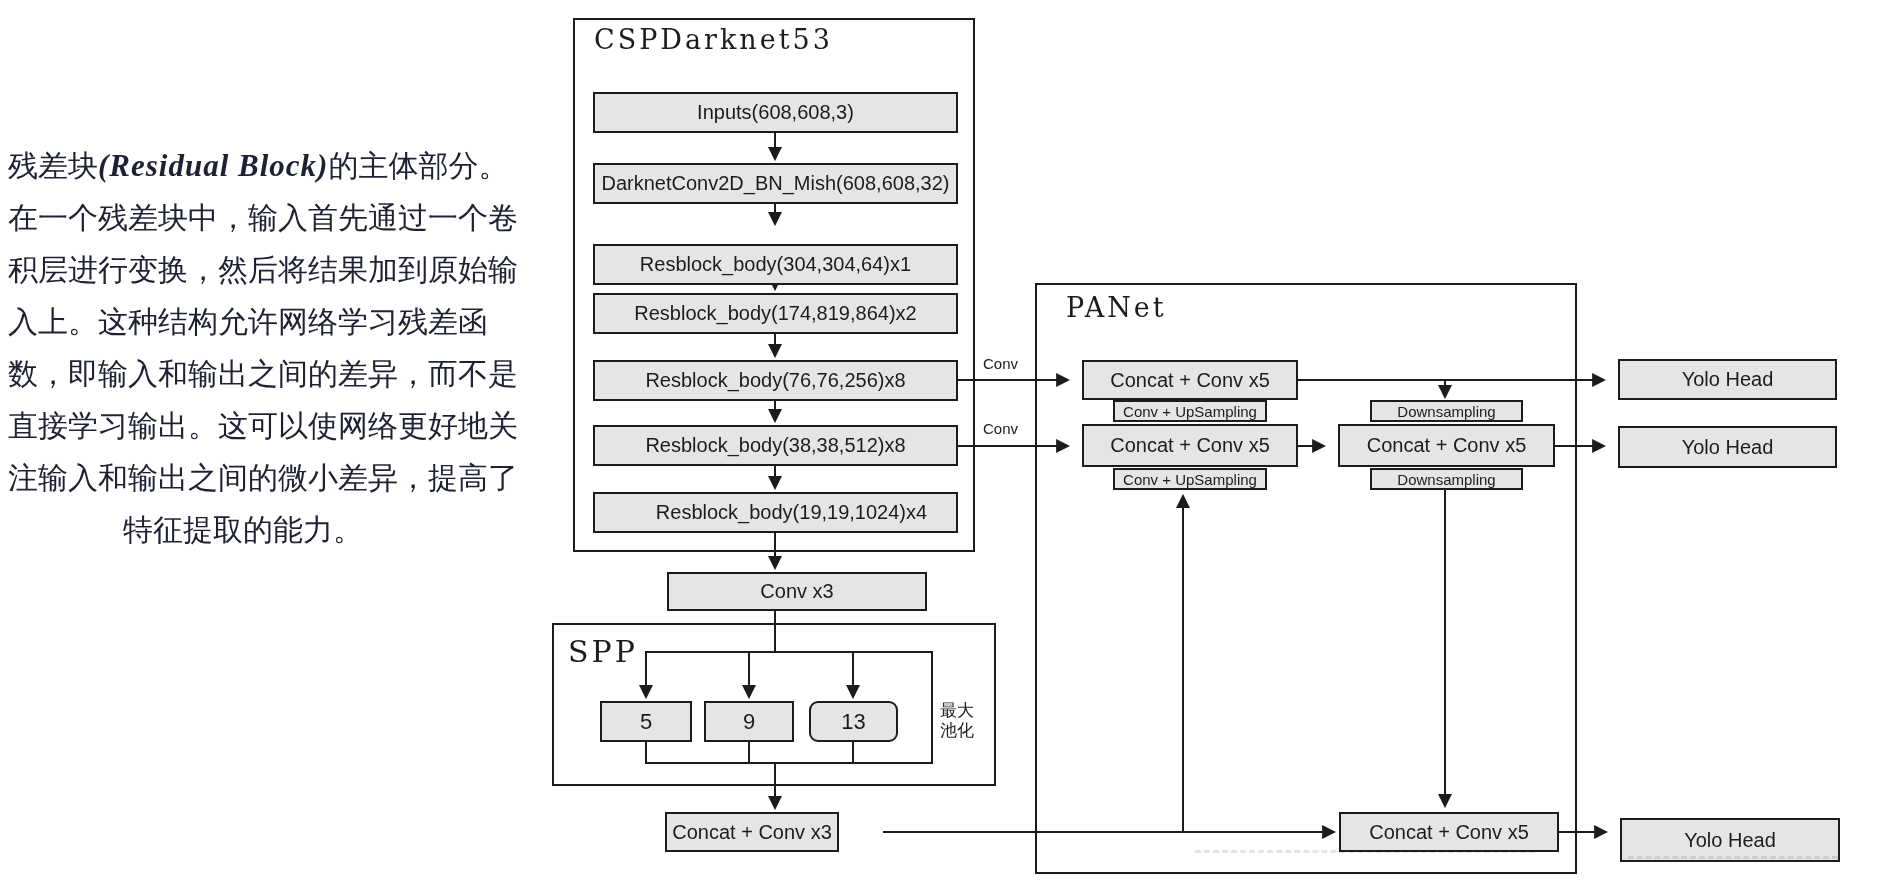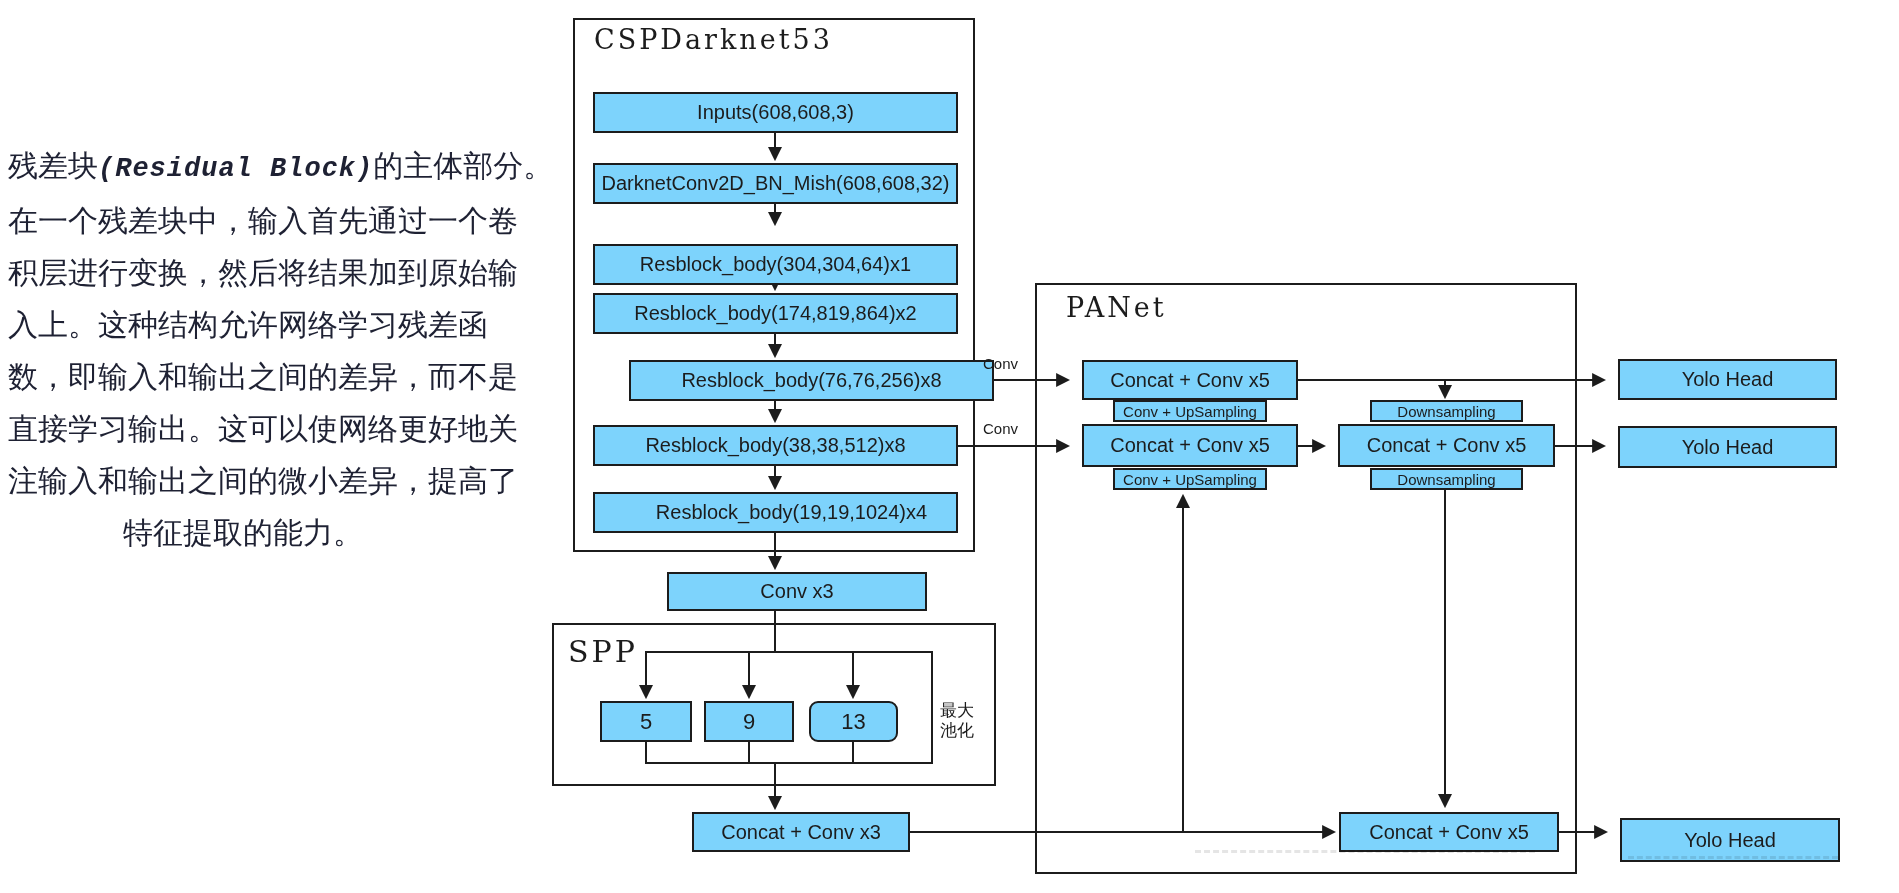--- a/index.html
+++ b/index.html
@@ -2,21 +2,21 @@
 <html><head>
 <meta charset="utf-8">
 <style>
   html,body{margin:0;padding:0;background:#ffffff;}
   #stage{
     position:relative;width:1899px;height:893px;background:#ffffff;overflow:hidden;
     font-family:"Liberation Sans","DejaVu Sans",sans-serif;color:#1c1c1c;
   }
   #wires{position:absolute;left:0;top:0;width:1899px;height:893px;z-index:0;}
   .box{
-    position:absolute;z-index:2;background:#7dd3fc;border:2px solid #1c1c1c;
+    position:absolute;z-index:2;background:#e5e5e5;border:2px solid #1c1c1c;
     display:flex;align-items:center;justify-content:center;
     font-size:20px;color:#1c1c1c;box-sizing:border-box;white-space:nowrap;
   }
   .outline{
     position:absolute;z-index:1;background:transparent;border:2px solid #1c1c1c;
     box-sizing:border-box;
   }
   .small{font-size:15px;}
   .pool{font-size:22px;}
   .group-title{
@@ -30,22 +30,22 @@
     position:absolute;z-index:2;font-size:17px;line-height:20px;color:#1c1c1c;
     font-family:"DejaVu Sans","Liberation Sans",sans-serif;white-space:nowrap;
   }
   .cn-paragraph{
     position:absolute;left:8px;top:140px;width:470px;z-index:2;
     text-align:center;font-family:"DejaVu Serif","Liberation Serif",serif;
     font-size:30px;line-height:52px;color:#1e2133;
   }
   .cn-line{white-space:nowrap;}
   .script{
-    font-family:Liberation Mono, monospace;
-    font-style:italic;font-weight:600;font-size:27px;letter-spacing:1px;margin-top:16px;
+    font-family:Liberation Serif, serif;
+    font-style:italic;font-weight:600;font-size:31px;letter-spacing:1px;margin-top:16px;
   }
   .watermark{
     position:absolute;z-index:3;border-top:3px dashed rgba(0,0,0,0.10);
   }
 </style>
 </head>
 <body>
 
 <div id="stage">
 
@@ -104,37 +104,37 @@
     <div class="cn-line">特征提取的能力。</div>
   </div>
 
   <div class="outline" style="left:573px;top:18px;width:402px;height:534px;"></div>
   <div class="group-title" style="left:594px;top:24px;">CSPDarknet53</div>
 
   <div class="box" style="left:593px;top:92px;width:365px;height:41px;">Inputs(608,608,3)</div>
   <div class="box" style="left:593px;top:163px;width:365px;height:41px;">DarknetConv2D_BN_Mish(608,608,32)</div>
   <div class="box" style="left:593px;top:228px;width:365px;height:41px;margin-top:16px;">Resblock_body(304,304,64)x1</div>
   <div class="box" style="left:593px;top:293px;width:365px;height:41px;">Resblock_body(174,819,864)x2</div>
-  <div class="box" style="left:593px;top:360px;width:365px;height:41px;margin-left:36px;">Resblock_body(76,76,256)x8</div>
+  <div class="box" style="left:593px;top:360px;width:365px;height:41px;">Resblock_body(76,76,256)x8</div>
   <div class="box" style="left:593px;top:425px;width:365px;height:41px;">Resblock_body(38,38,512)x8</div>
   <div class="box" style="left:593px;top:492px;width:365px;height:41px;padding-left:32px;">Resblock_body(19,19,1024)x4</div>
 
   <div class="box" style="left:667px;top:572px;width:260px;height:39px;">Conv x3</div>
 
   <div class="outline" style="left:552px;top:623px;width:444px;height:163px;"></div>
   <div class="group-title" style="left:568px;top:634px;font-size:30px;">SPP</div>
   <div class="box pool" style="left:600px;top:701px;width:92px;height:41px;">5</div>
   <div class="box pool" style="left:704px;top:701px;width:90px;height:41px;">9</div>
   <div class="box pool" style="left:809px;top:701px;width:89px;height:41px;border-radius:9px;">13</div>
   <div class="maxpool" style="left:940px;top:700px;">
     <div>最大</div>
     <div>池化</div>
   </div>
 
-  <div class="box" style="left:665px;top:812px;width:218px;height:40px;margin-left:27px;">Concat + Conv x3</div>
+  <div class="box" style="left:665px;top:812px;width:174px;height:40px;">Concat + Conv x3</div>
 
   <div class="edge-label" style="left:983px;top:355px;">Conv</div>
   <div class="edge-label" style="left:983px;top:420px;">Conv</div>
 
   <div class="outline" style="left:1035px;top:283px;width:542px;height:591px;"></div>
   <div class="group-title" style="left:1066px;top:292px;">PANet</div>
 
   <div class="box" style="left:1082px;top:360px;width:216px;height:40px;">Concat + Conv x5</div>
   <div class="box small" style="left:1113px;top:400px;width:154px;height:22px;">Conv + UpSampling</div>
   <div class="box" style="left:1082px;top:424px;width:216px;height:43px;">Concat + Conv x5</div>

